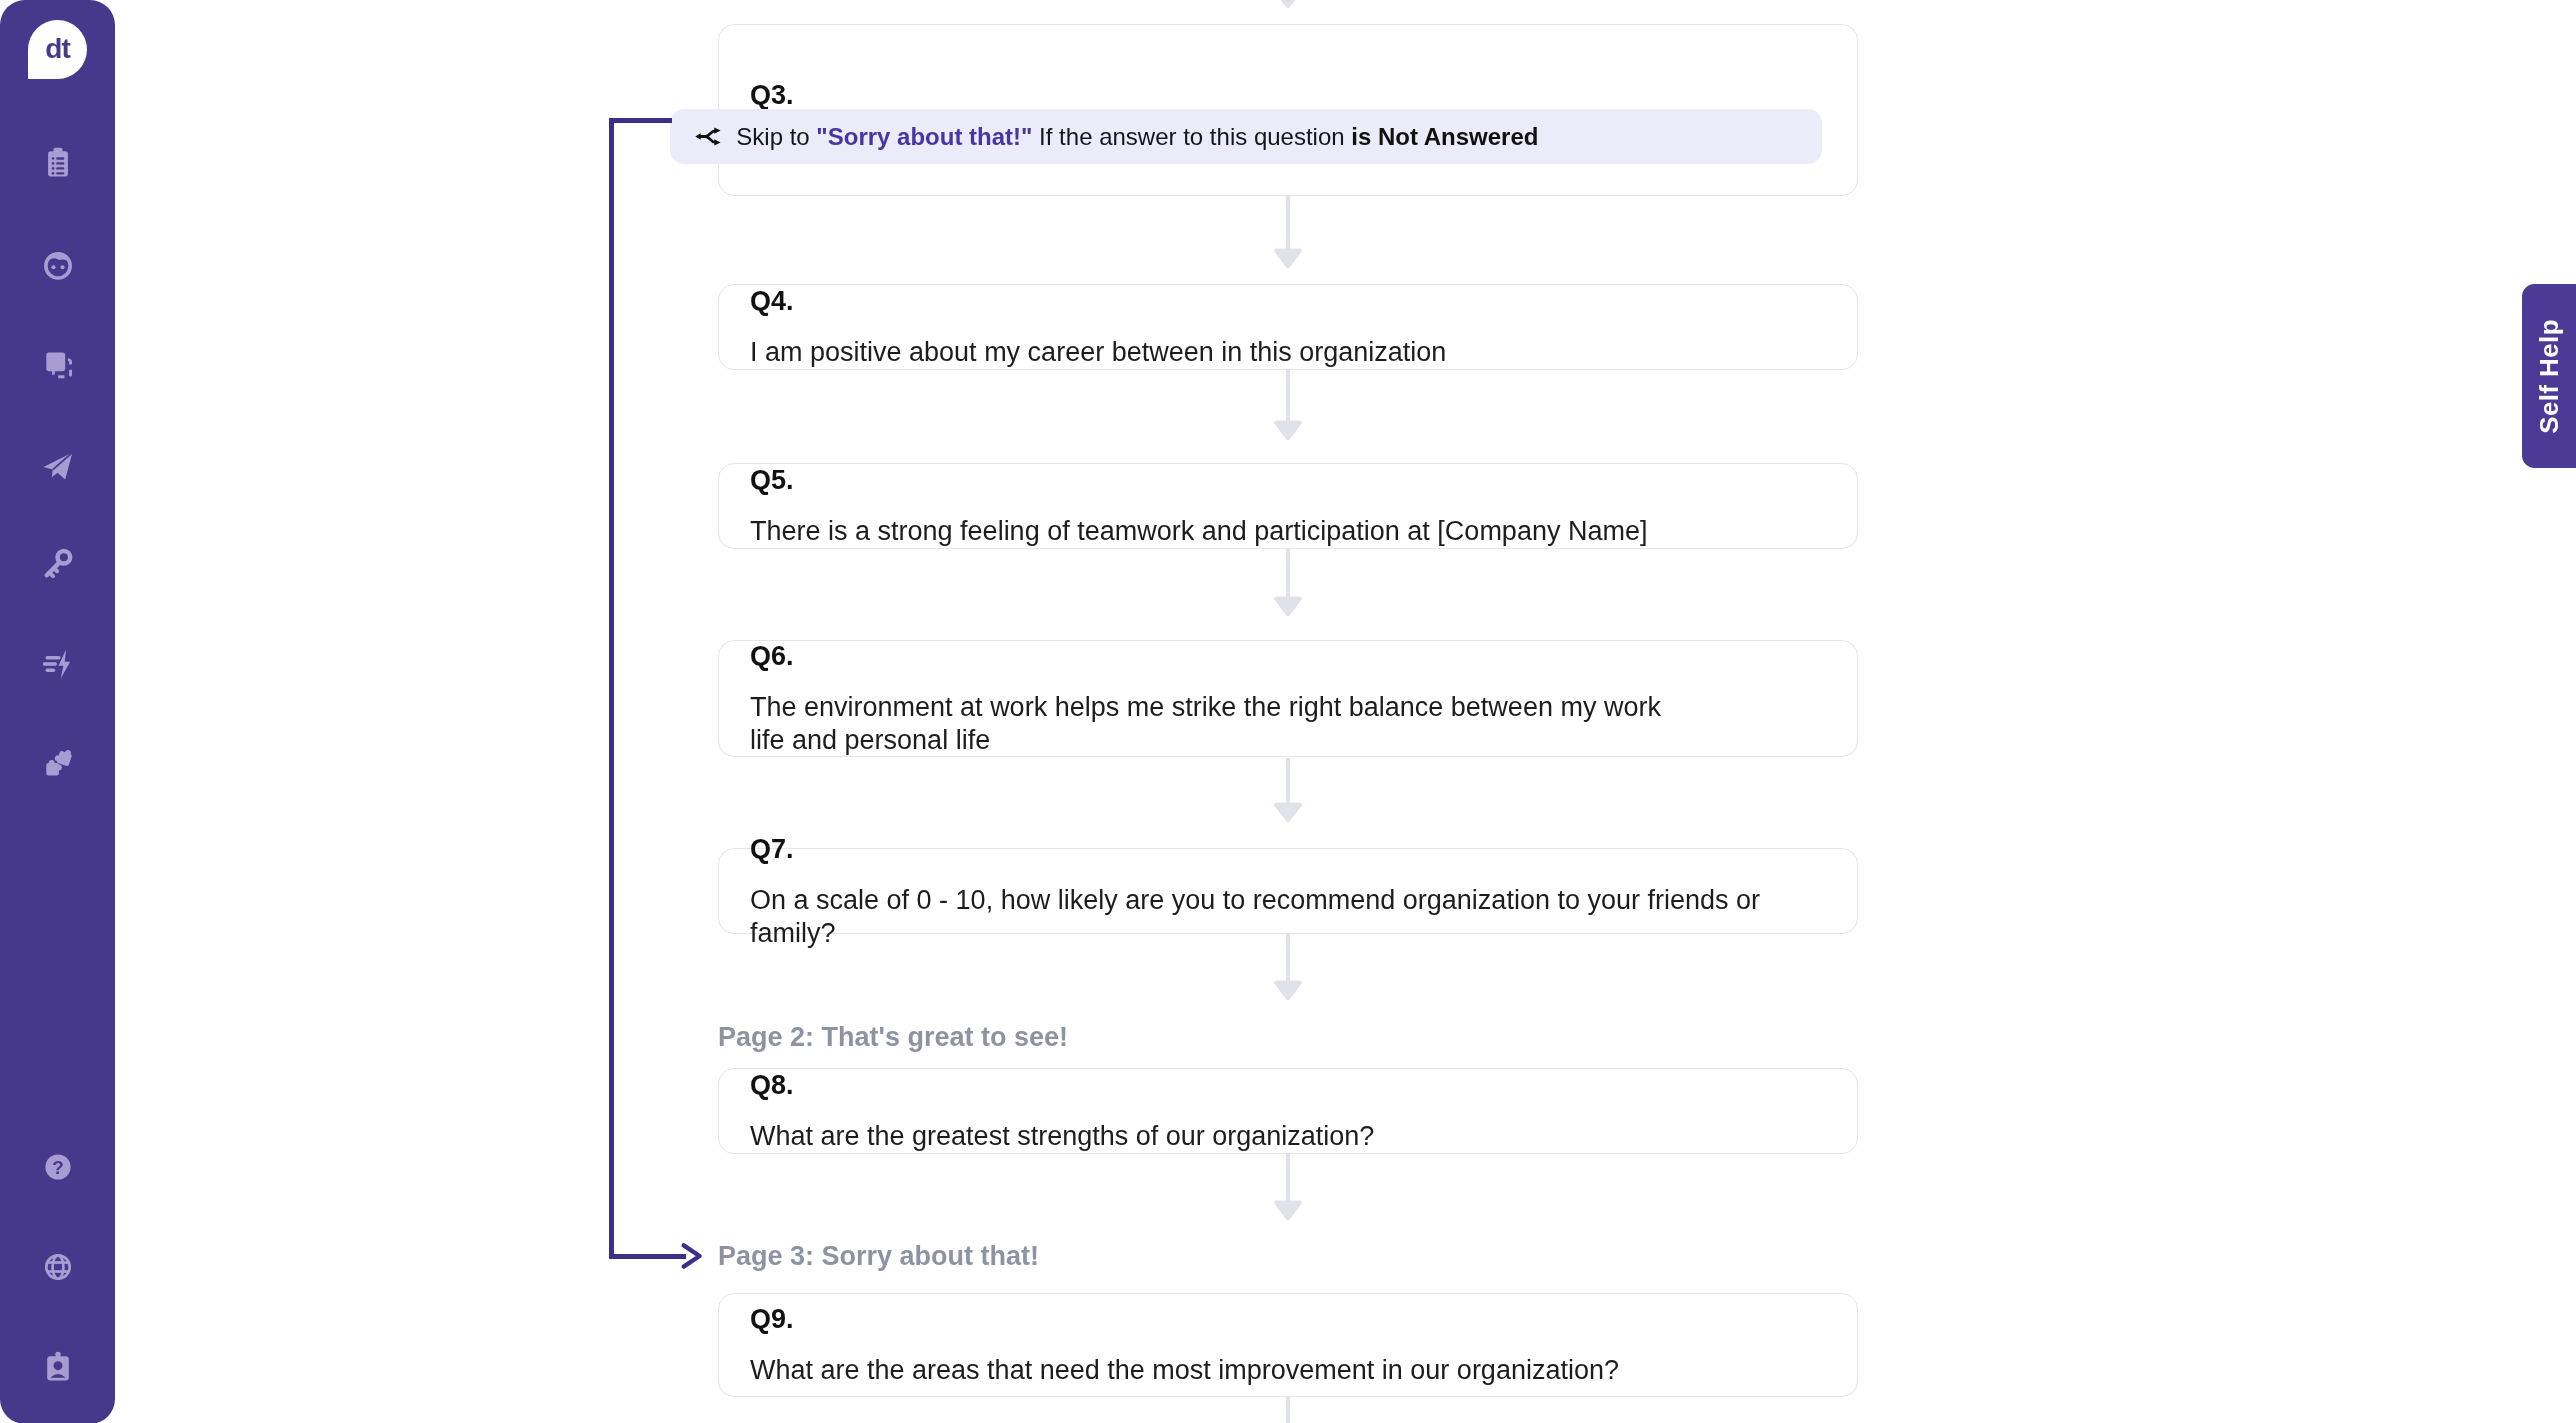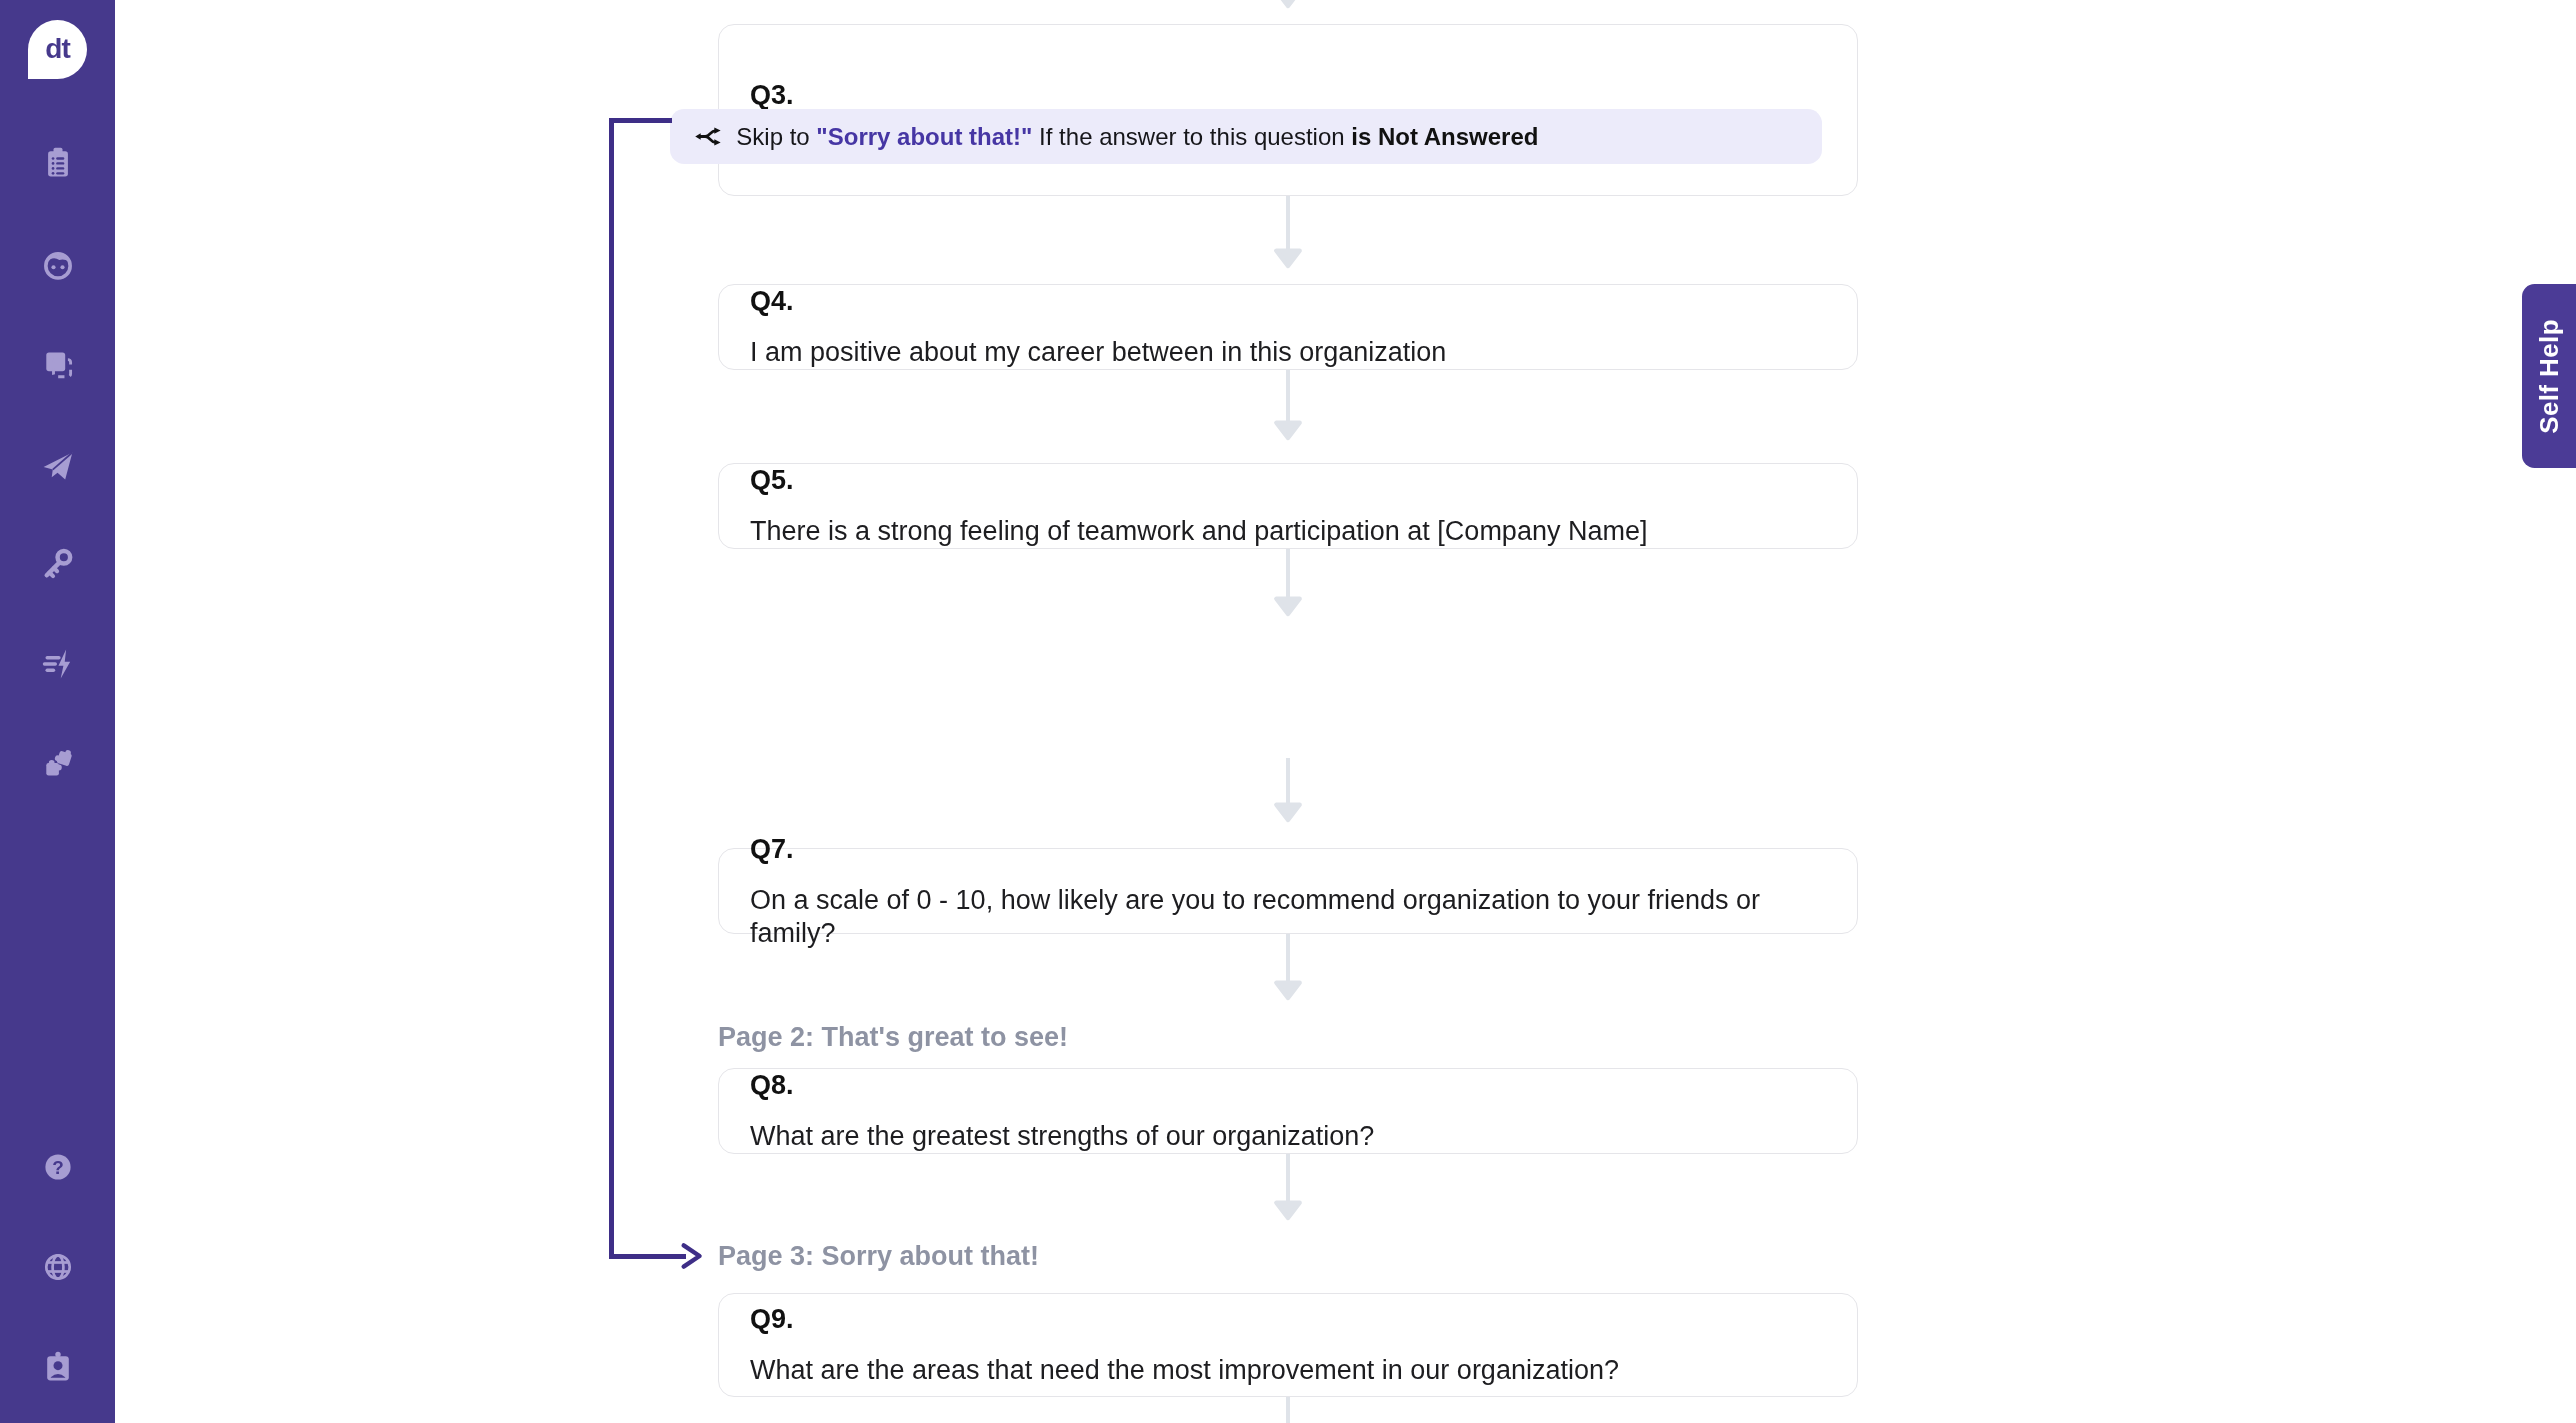--- a/index.html
+++ b/index.html
@@ -6,21 +6,21 @@
     --sidebar:#46398c; --sidebar-icon:#a79dd2; --accent-dark:#3e2e87;
     --skip-text:#4636a4; --skip-bg:#ecebfa; --connector:#dfe3e9;
     --card-border:#e5e5e9; --text:#1d1d20; --muted:#8e93a3; --selfhelp-bg:#4b3b96;
   }
   *{margin:0;padding:0;box-sizing:border-box;}
   html,body{width:2576px;height:1424px;overflow:hidden;background:#fff;
     font-family:"Liberation Sans",sans-serif;}
   .stage{position:relative;width:2576px;height:1424px;background:#fff;overflow:hidden;}
 
   
-  .sidebar{position:absolute;left:0;top:0;width:115px;height:1424px;background:var(--sidebar);z-index:5;}
+  .sidebar{position:absolute;left:0;top:0;width:115px;height:1424px;background:var(--sidebar);z-index:5;border-radius:25px;}
   .logo{position:absolute;left:28px;top:19.7px;width:59px;height:59px;background:#fff;
     border-radius:50% 50% 50% 0;display:flex;align-items:center;justify-content:center;cursor:pointer;}
   .logo span{color:var(--sidebar);font-weight:700;font-size:28px;letter-spacing:-0.9px;}
   .side-btn{position:absolute;left:36px;width:43px;height:43px;background:none;border:0;
     color:var(--sidebar-icon);cursor:pointer;display:flex;align-items:center;justify-content:center;}
   .side-btn svg{display:block;}
 
   
   .selfhelp{position:absolute;right:0;top:284px;width:54px;height:184px;background:var(--selfhelp-bg);
     border-radius:12.5px 0 0 12.5px;border:0;cursor:pointer;display:flex;align-items:center;justify-content:center;z-index:6;}
@@ -235,20 +235,26 @@
     </div>
   </div>
 
   <div class="card simple" style="top:463px;height:86px">
     <div class="q-row">
       <span class="q-label">Q5.</span>
       <span class="q-text">There is a strong feeling of teamwork and participation at [Company Name]</span>
     </div>
   </div>
 
+  <div class="card simple" style="top:640px;height:117px">
+    <div class="q-row">
+      <span class="q-label">Q6.</span>
+      <span class="q-text" style="max-width:948px">The environment at work helps me strike the right balance between my work life and personal life</span>
+    </div>
+  </div>
 
   <div class="card simple" style="top:848px;height:86px">
     <div class="q-row">
       <span class="q-label">Q7.</span>
       <span class="q-text">On a scale of 0 - 10, how likely are you to recommend organization to your friends or family?</span>
     </div>
   </div>
 
   <div class="page-label" style="top:1021px">Page 2: That's great to see!</div>
 

